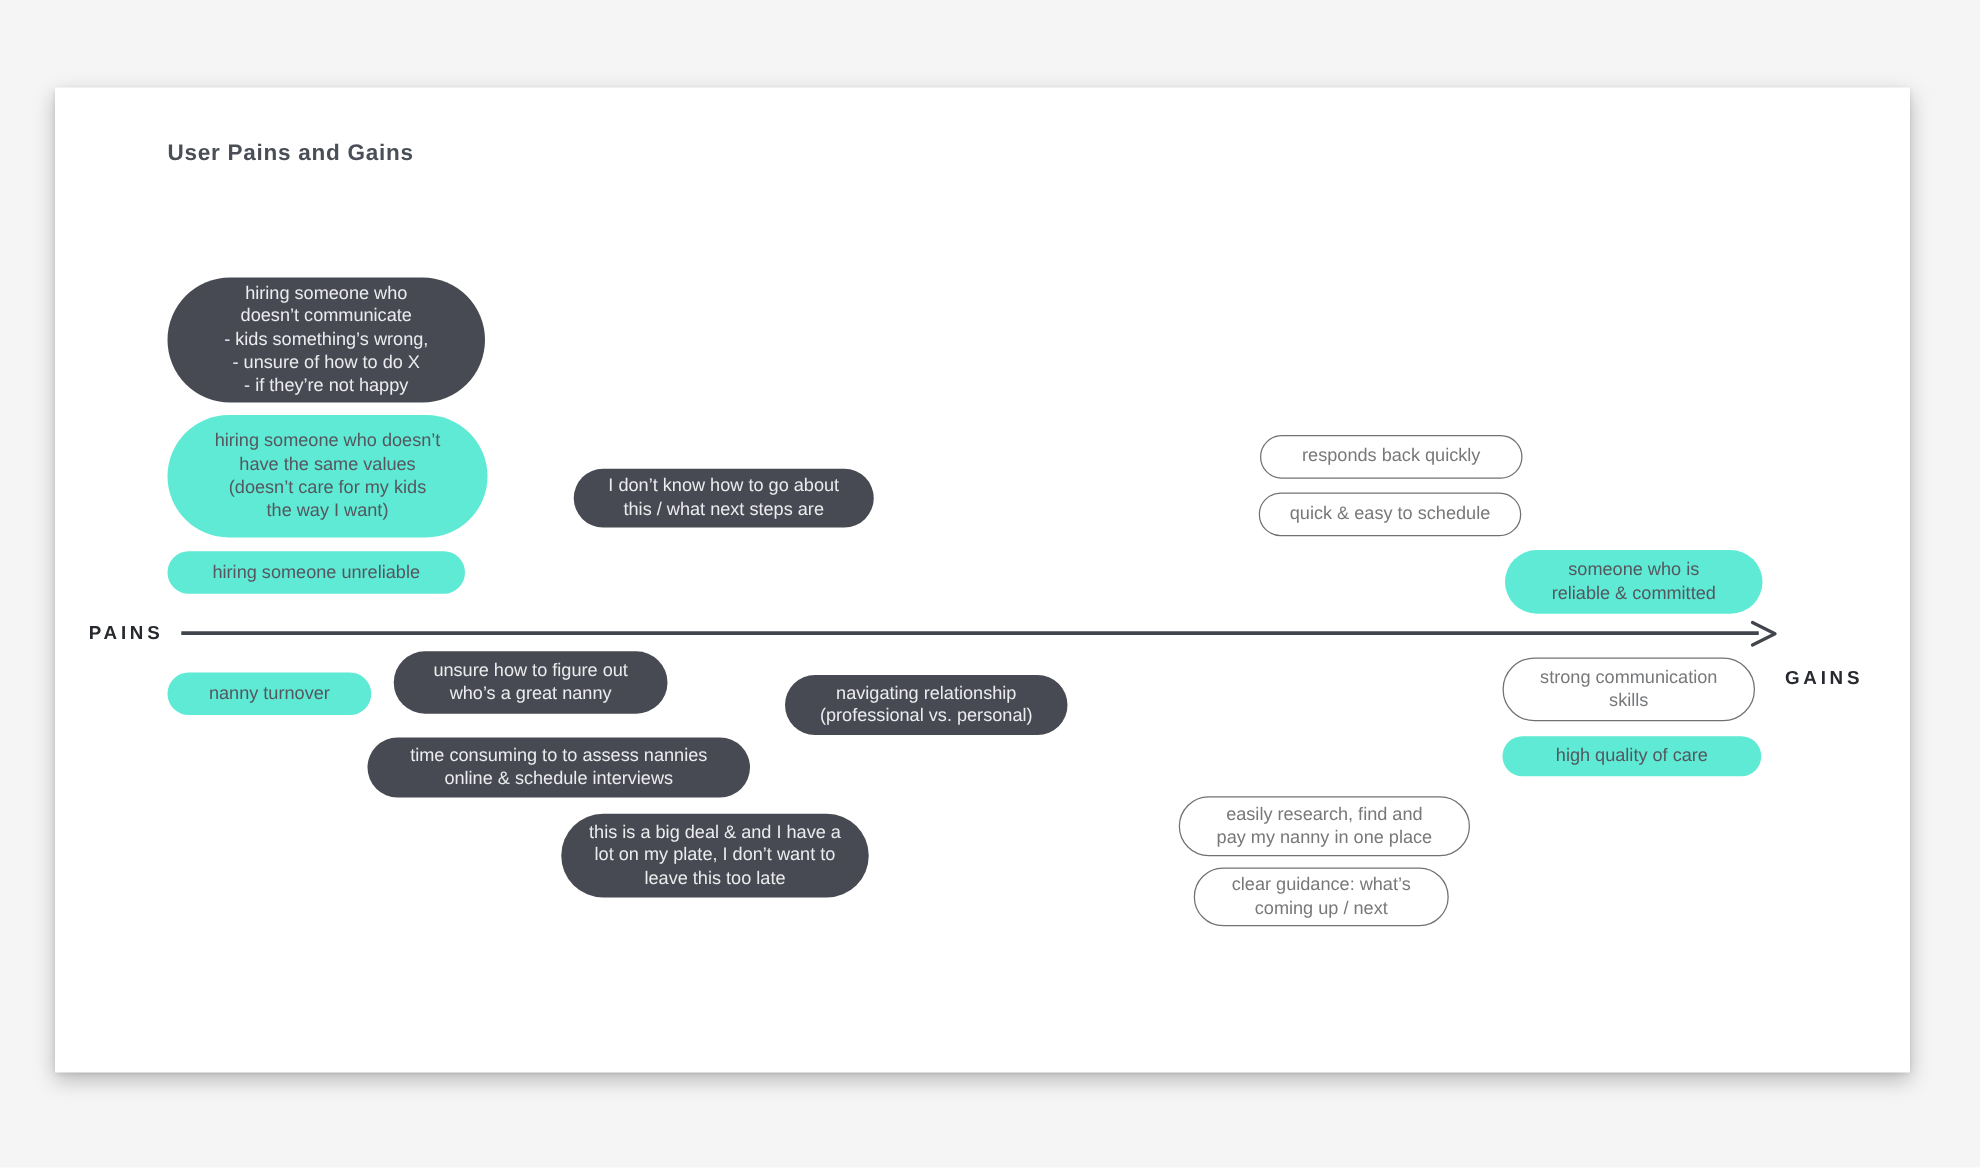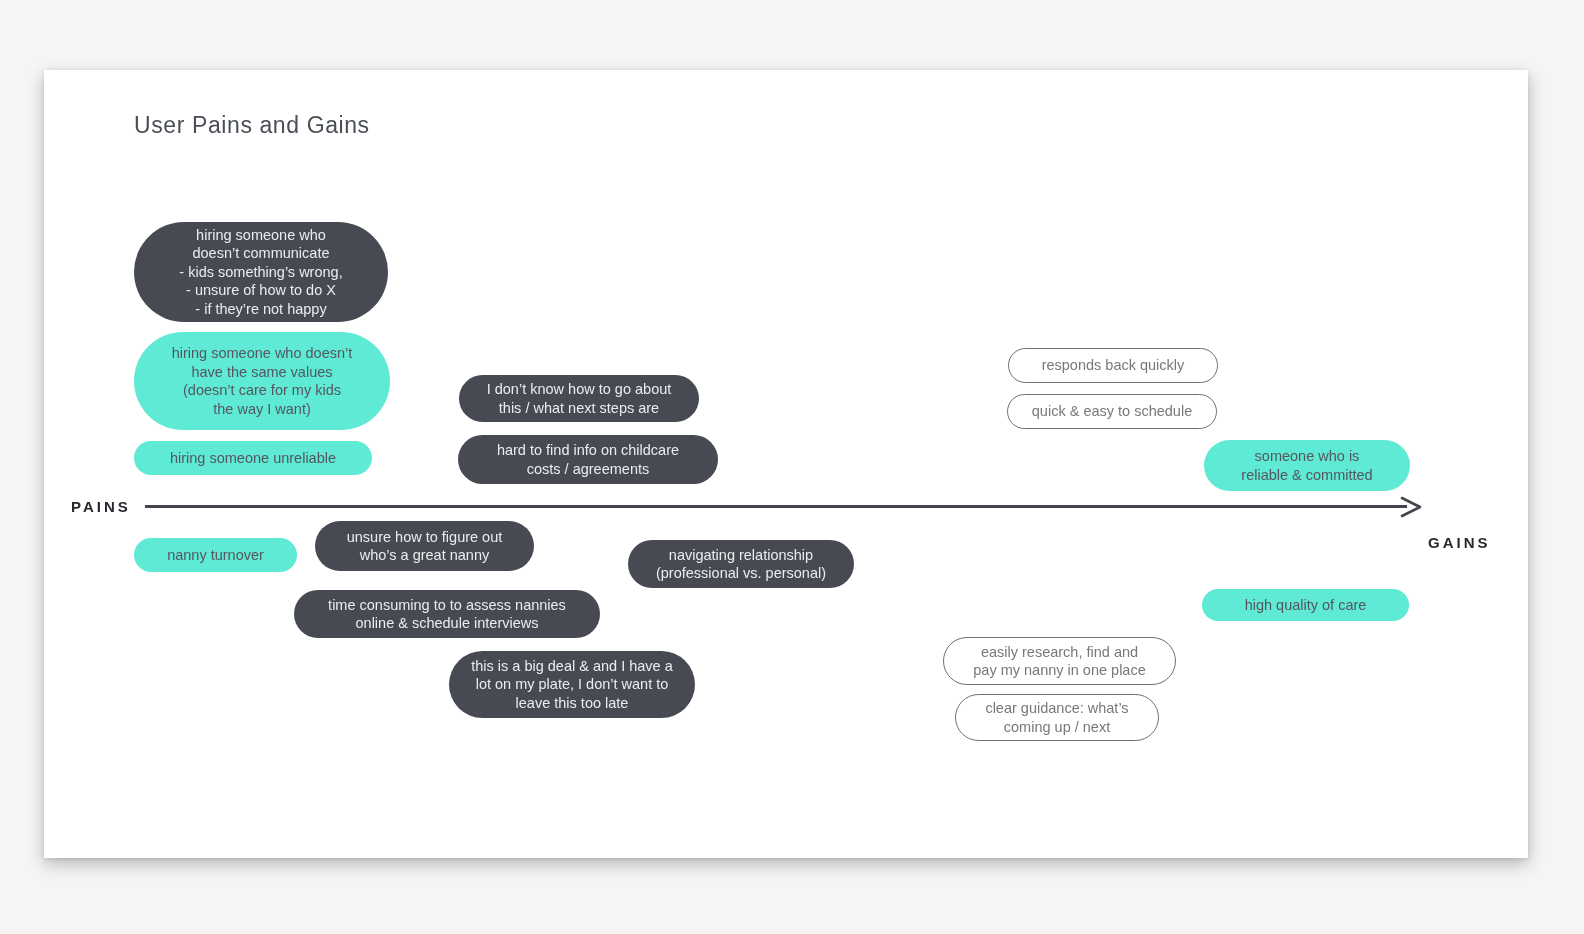--- a/index.html
+++ b/index.html
@@ -9,21 +9,21 @@
     font-family:"Liberation Sans", sans-serif;
     position:relative;
   }
   .canvas-card {
     position:absolute; left:44px; top:70px; width:1484px; height:788px;
     background:#ffffff;
     box-shadow:0 6px 16px rgba(0,0,0,0.25), 0 1px 4px rgba(0,0,0,0.10);
   }
   .board-title {
     position:absolute; left:90px; top:42px;
-    font-size:23px; font-weight:normal; color:#4a4e57; letter-spacing:0.6px;
+    font-size:18px; font-weight:bold; color:#4a4e57; letter-spacing:0.6px;
   }
   
   .axis-line {
     position:absolute; left:101px; top:435px; width:1262px; height:3px;
     background:#42454c;
   }
   .axis-arrowhead {
     position:absolute; left:1352px; top:423px;
   }
   .axis-label {
@@ -84,36 +84,36 @@
 - kids something’s wrong,
 - unsure of how to do X
 - if they’re not happy</div>
   <div class="pill purple pos-pain-values">hiring someone who doesn’t
 have the same values
 (doesn’t care for my kids
 the way I want)</div>
   <div class="pill purple pos-pain-unreliable">hiring someone unreliable</div>
   <div class="pill dark pos-pain-next-steps">I don’t know how to go about
 this / what next steps are</div>
-  <div class="pill dark pos-pain-childcare-info">hard to find info on childcare
-costs / agreements</div>
   <div class="pill purple pos-pain-nanny-turnover">nanny turnover</div>
   <div class="pill dark pos-pain-great-nanny">unsure how to figure out
 who’s a great nanny</div>
   <div class="pill dark pos-pain-relationship">navigating relationship
 (professional vs. personal)</div>
   <div class="pill dark pos-pain-time-consuming">time consuming to to assess nannies
 online &amp; schedule interviews</div>
   <div class="pill dark pos-pain-big-deal">this is a big deal &amp; and I have a
 lot on my plate, I don’t want to
 leave this too late</div>
 
   <div class="pill outline pos-gain-responds">responds back quickly</div>
   <div class="pill outline pos-gain-schedule">quick &amp; easy to schedule</div>
   <div class="pill purple pos-gain-reliable">someone who is
 reliable &amp; committed</div>
+  <div class="pill outline pos-gain-communication">strong communication
+skills</div>
   <div class="pill purple pos-gain-quality-care">high quality of care</div>
   <div class="pill outline pos-gain-research-pay">easily research, find and
 pay my nanny in one place</div>
   <div class="pill outline pos-gain-guidance">clear guidance: what’s
 coming up / next</div>
 
 </div>
 
 </body></html>

